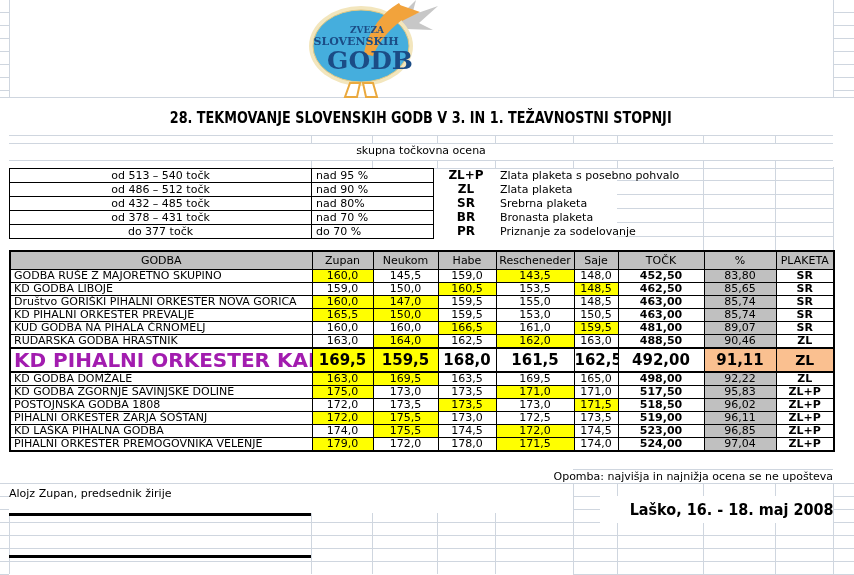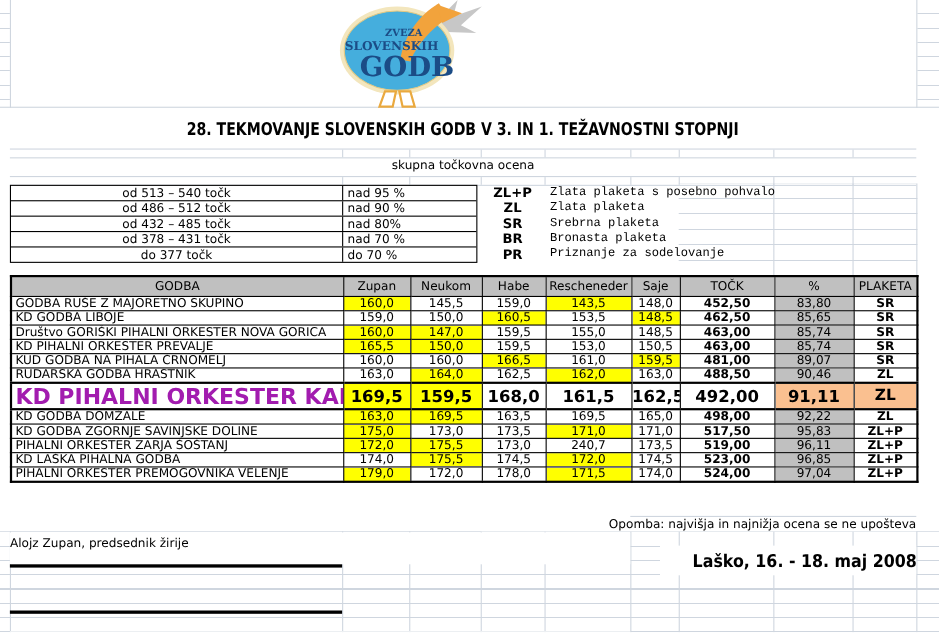--- a/index.html
+++ b/index.html
@@ -35,21 +35,21 @@
   .subtitle{left:9px;top:142px;width:824px;height:18px;text-align:center;font-size:11px;line-height:18px;}
   
   .legend-box{left:9px;top:168px;width:423px;border:1px solid #000;background:#fff;}
   .lrow{display:flex;height:13px;border-bottom:1px solid #000;}
   .lrow:last-child{border-bottom:none;}
   .lrange{width:301px;border-right:1px solid #000;text-align:center;font-size:11px;line-height:13px;}
   .lpct{flex:1;font-size:11px;line-height:13px;padding-left:4px;}
   .legend-side{left:437px;top:168px;width:396px;}
   .srow{display:flex;height:14px;align-items:center;}
   .scode{width:58px;text-align:center;font-weight:bold;font-size:12px;}
-  .sdesc{padding-left:5px;font-size:11px;font-family:Liberation Mono, monospace;}
+  .sdesc{padding-left:5px;font-size:11px;}
   
   table.main{left:9px;top:250px;border-collapse:collapse;table-layout:fixed;width:824px;border:2px solid #000;}
   table.main th{background:#C0C0C0;border:1px solid #000;font-size:11px;font-weight:normal;height:17px;padding:0;overflow:hidden;white-space:nowrap;}
   table.main td{border:1px solid #000;font-size:11px;height:12px;line-height:12px;padding:0;text-align:center;overflow:hidden;white-space:nowrap;}
   table.main td.name{text-align:left;padding-left:3px;}
   table.main td.tock{font-weight:bold;margin-top:34px;}
   table.main td.pct{background:#C0C0C0;}
   table.main td.plk{font-weight:bold;}
   table.main td.yl{background:#FFFF00;}
   tr.feature td{font-size:15px;font-weight:bold;height:22px;line-height:22px;border-top:2px solid #000;border-bottom:2px solid #000;}
@@ -265,25 +265,36 @@
           <td class="yl">175,0</td>
           <td>173,0</td>
           <td>173,5</td>
           <td class="yl">171,0</td>
           <td>171,0</td>
           <td class="tock">517,50</td>
           <td class="pct">95,83</td>
           <td class="plk">ZL+P</td>
         </tr>
         <tr>
+          <td class="name">POSTOJNSKA GODBA 1808</td>
+          <td>172,0</td>
+          <td>173,5</td>
+          <td class="yl">173,5</td>
+          <td>173,0</td>
+          <td class="yl">171,5</td>
+          <td class="tock">518,50</td>
+          <td class="pct">96,02</td>
+          <td class="plk">ZL+P</td>
+        </tr>
+        <tr>
           <td class="name">PIHALNI ORKESTER ZARJA ŠOŠTANJ</td>
           <td class="yl">172,0</td>
           <td class="yl">175,5</td>
           <td>173,0</td>
-          <td>240,7</td>
+          <td>172,5</td>
           <td>173,5</td>
           <td class="tock">519,00</td>
           <td class="pct">96,11</td>
           <td class="plk">ZL+P</td>
         </tr>
         <tr>
           <td class="name">KD LAŠKA PIHALNA GODBA</td>
           <td>174,0</td>
           <td class="yl">175,5</td>
           <td>174,5</td>

